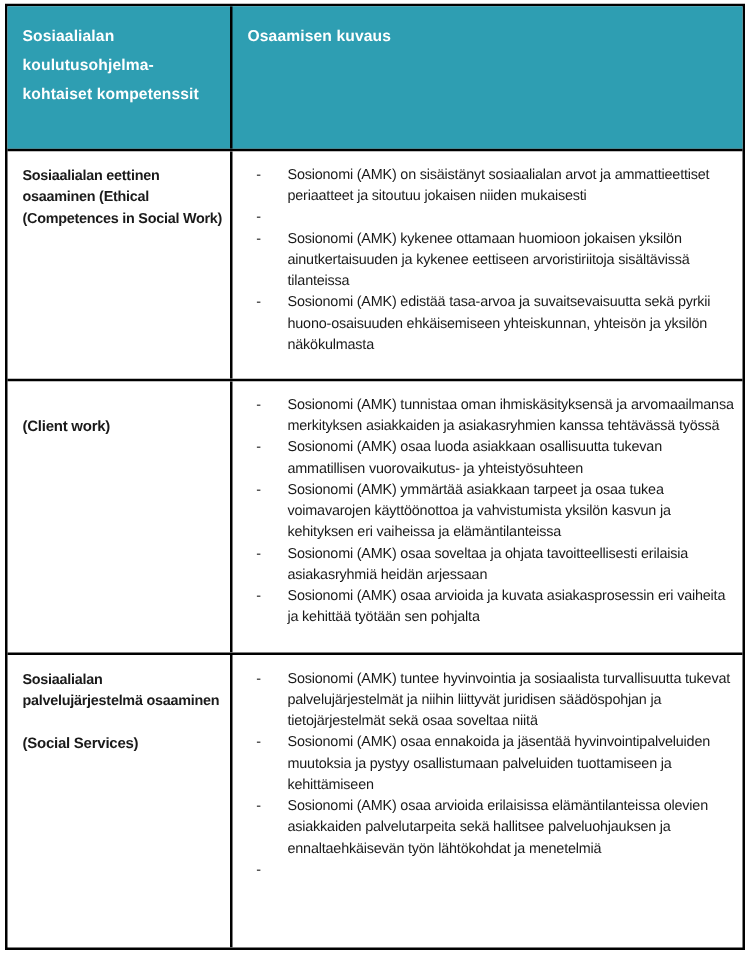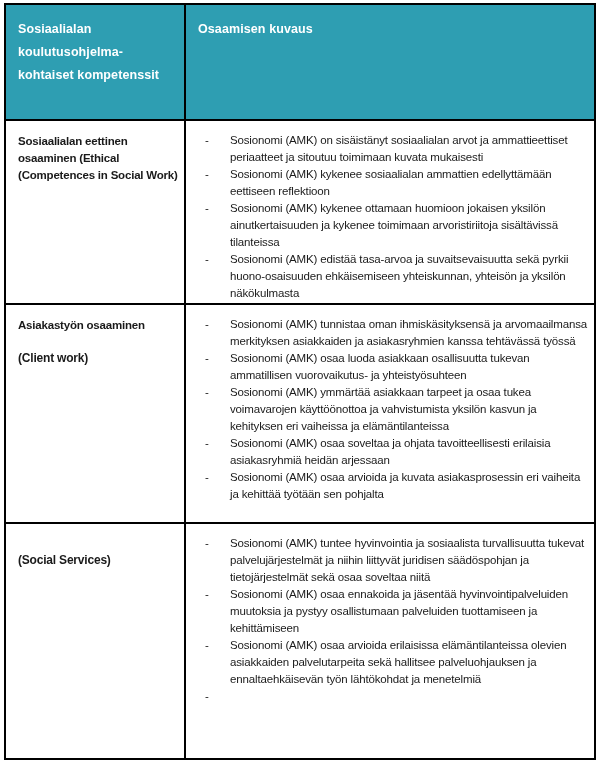--- a/index.html
+++ b/index.html
@@ -82,41 +82,39 @@
     <div class="cell left comp-cell">
       <div class="comp-title">Sosiaalialan eettinen
 osaaminen (Ethical
 (Competences in Social Work)</div>
 
     </div>
     <div class="cell desc-cell">
       <ul class="bullets">
           <li>
             <span class="dash">-</span>
-            <span class="btext">Sosionomi (AMK) on sisäistänyt sosiaalialan arvot ja ammattieettiset periaatteet ja sitoutuu toimimaan kuvata mukaisesti</span>
+            <span class="btext">Sosionomi (AMK) on sisäistänyt sosiaalialan arvot ja ammattieettiset periaatteet ja sitoutuu jokaisen niiden mukaisesti</span>
           </li>
           <li>
             <span class="dash">-</span>
-            <span class="btext">Sosionomi (AMK) kykenee sosiaalialan ammattien edellyttämään eettiseen reflektioon</span>
           </li>
           <li>
             <span class="dash">-</span>
-            <span class="btext">Sosionomi (AMK) kykenee ottamaan huomioon jokaisen yksilön ainutkertaisuuden ja kykenee toimimaan arvoristiriitoja sisältävissä tilanteissa</span>
+            <span class="btext">Sosionomi (AMK) kykenee ottamaan huomioon jokaisen yksilön ainutkertaisuuden ja kykenee eettiseen arvoristiriitoja sisältävissä tilanteissa</span>
           </li>
           <li>
             <span class="dash">-</span>
             <span class="btext">Sosionomi (AMK) edistää tasa-arvoa ja suvaitsevaisuutta sekä pyrkii huono-osaisuuden ehkäisemiseen yhteiskunnan, yhteisön ja yksilön näkökulmasta</span>
           </li>
         </ul>
     </div>
   </div>
 
   <div class="trow body-row">
     <div class="cell left comp-cell">
-      <div class="comp-title">Asiakastyön osaaminen</div>
       <div class="comp-subtitle">(Client work)</div>
     </div>
     <div class="cell desc-cell">
       <ul class="bullets">
           <li>
             <span class="dash">-</span>
             <span class="btext">Sosionomi (AMK) tunnistaa oman ihmiskäsityksensä ja arvomaailmansa merkityksen asiakkaiden ja asiakasryhmien kanssa tehtävässä työssä</span>
           </li>
           <li>
             <span class="dash">-</span>
@@ -133,20 +131,22 @@
           <li>
             <span class="dash">-</span>
             <span class="btext">Sosionomi (AMK) osaa arvioida ja kuvata asiakasprosessin eri vaiheita ja kehittää työtään sen pohjalta</span>
           </li>
         </ul>
     </div>
   </div>
 
   <div class="trow body-row">
     <div class="cell left comp-cell">
+      <div class="comp-title">Sosiaalialan
+palvelujärjestelmä osaaminen</div>
       <div class="comp-subtitle">(Social Services)</div>
     </div>
     <div class="cell desc-cell">
       <ul class="bullets">
           <li>
             <span class="dash">-</span>
             <span class="btext">Sosionomi (AMK) tuntee hyvinvointia ja sosiaalista turvallisuutta tukevat palvelujärjestelmät ja niihin liittyvät juridisen säädöspohjan ja tietojärjestelmät sekä osaa soveltaa niitä</span>
           </li>
           <li>
             <span class="dash">-</span>

